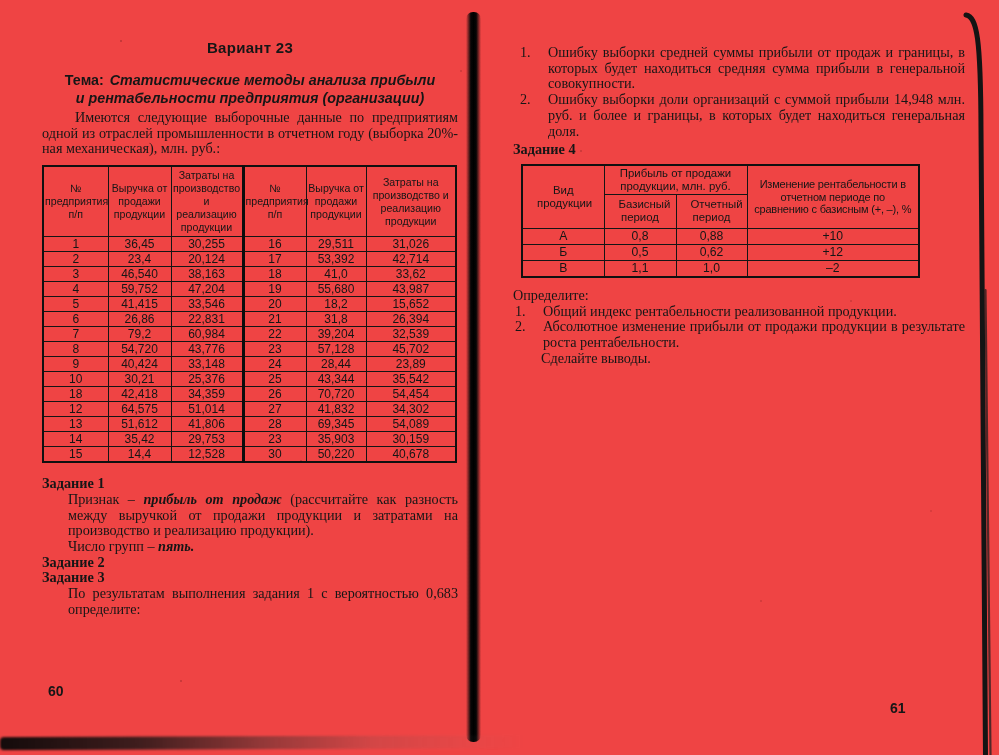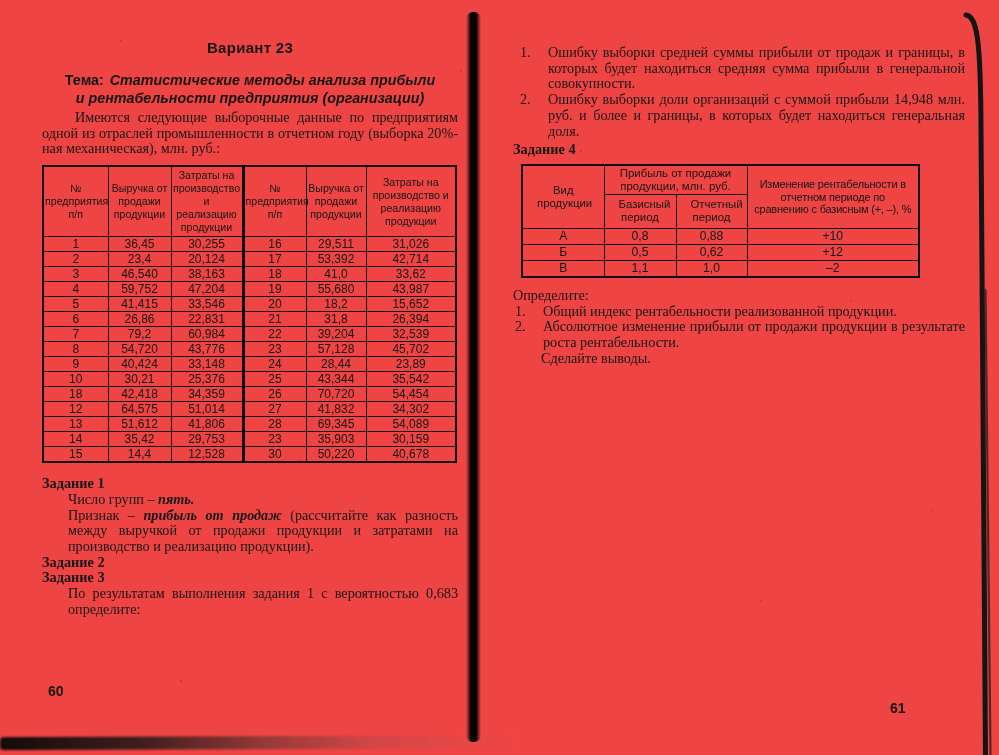--- a/index.html
+++ b/index.html
@@ -239,22 +239,22 @@
             <td>12,528</td>
             <td>30</td>
             <td>50,220</td>
             <td>40,678</td>
           </tr>
         </tbody>
     </table>
 
     <div class="tasks">
       <div class="task-heading">Задание 1</div>
+      <p class="body-text task-body"><span>Признак – </span><span class="bi">прибыль от продаж</span><span> (рассчитайте как разность между выручкой от продажи продукции и затратами на производ­ство и реализацию продукции).</span></p>
       <p class="body-text task-body"><span>Число групп – </span><span class="bi">пять.</span></p>
-      <p class="body-text task-body"><span>Признак – </span><span class="bi">прибыль от продаж</span><span> (рассчитайте как разность между выручкой от продажи продукции и затратами на производ­ство и реализацию продукции).</span></p>
 
       <div class="task-heading">Задание 2</div>
 
       <div class="task-heading">Задание 3</div>
       <p class="body-text task-body">По результатам выполнения задания 1 с вероятностью 0,683 определите:</p>
     </div>
   </div>
 
   <div class="page page-right">
 

